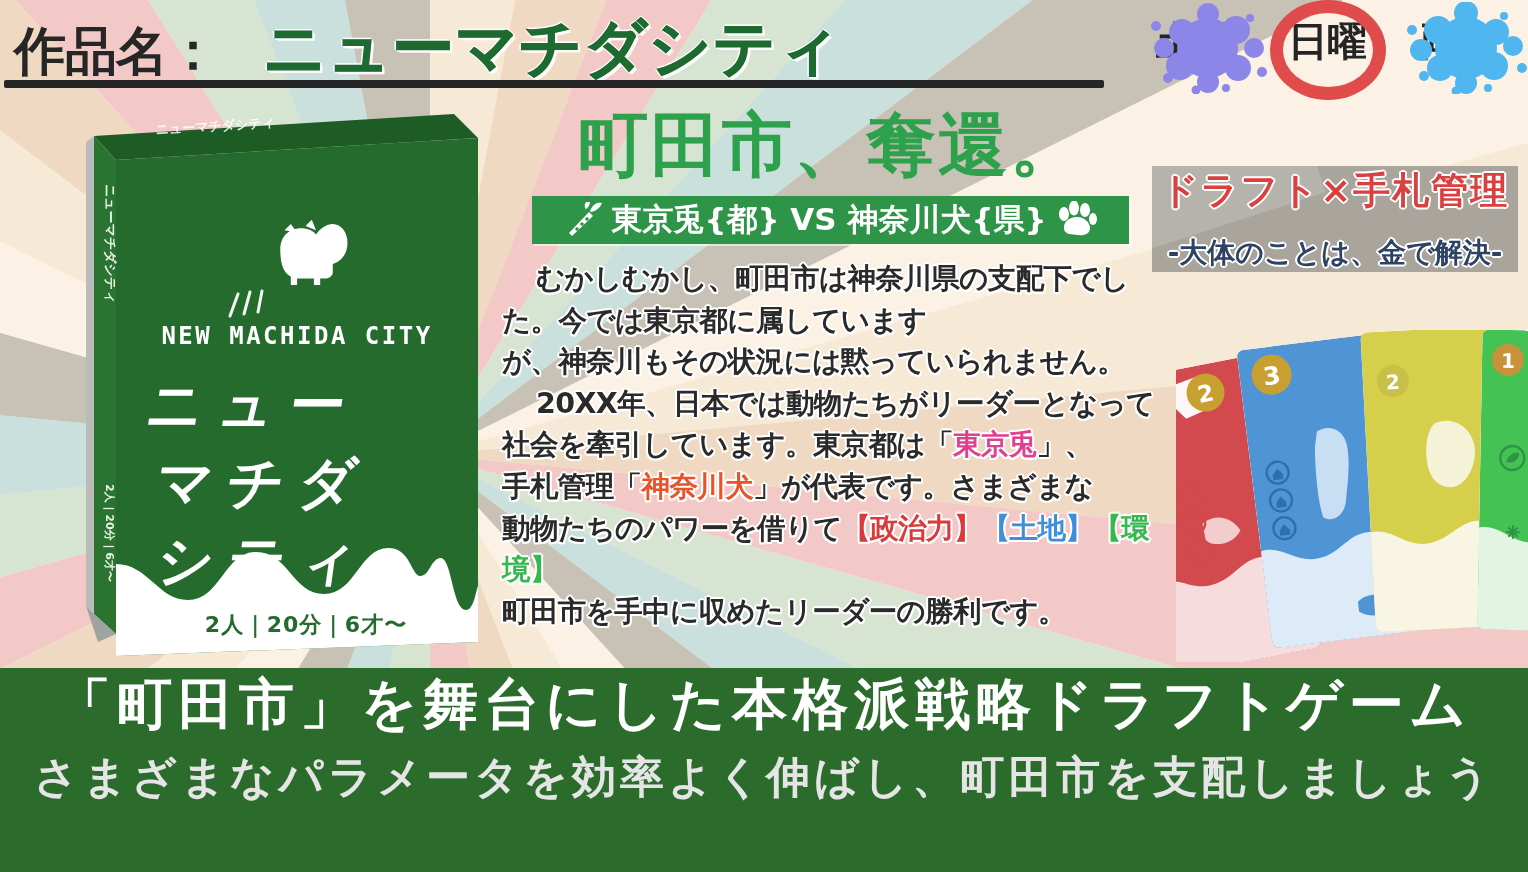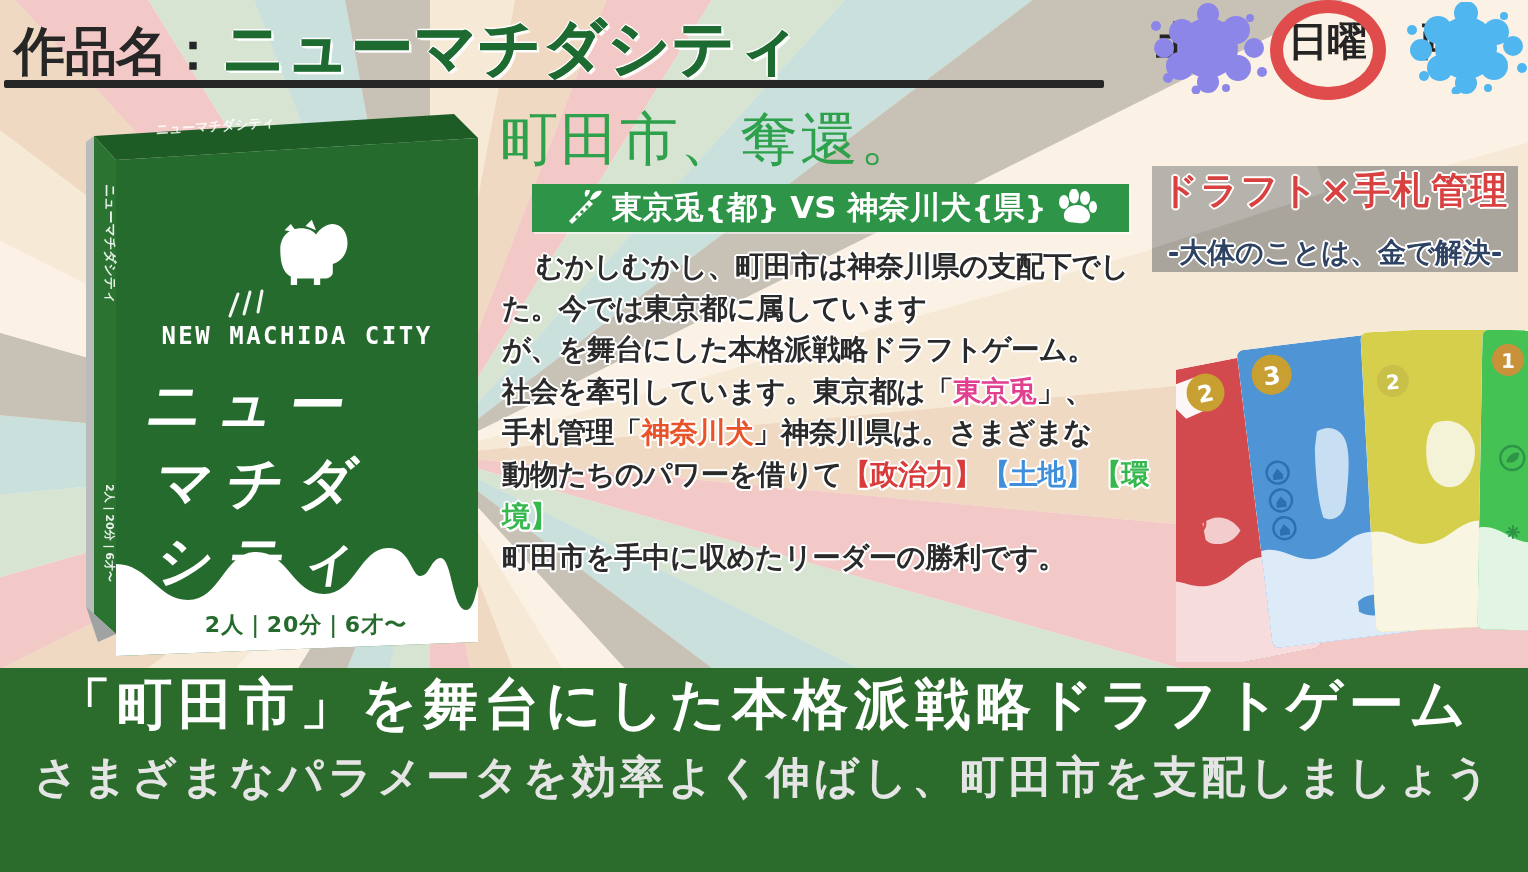--- a/index.html
+++ b/index.html
@@ -37,20 +37,21 @@
     height: 88px;
     z-index: 5;
   }
   #header-title {
     position: absolute;
     left: 14px;
     top: 6px;
     display: flex;
     align-items: baseline;
     white-space: nowrap;
+    gap: 41px;
   }
   .hd-label {
     font-size: 52px;
     font-weight: 900;
     color: #262626;
     letter-spacing: -1px;
     font-family: "DejaVu Sans", sans-serif;
   }
   .hd-name {
     font-size: 62px;
@@ -125,25 +126,26 @@
   #center {
     position: absolute;
     left: 500px;
     top: 96px;
     width: 660px;
     height: 566px;
     z-index: 4;
   }
 
   #main-heading {
-    font-size: 58px;
+    font-size: 70px;
     line-height: 1;
-    font-weight: 400;
+    font-weight: 700;
     color: #2EA14C;
     letter-spacing: 2px;
+    text-align: center;
     padding-top: 14px;
     white-space: nowrap;
     font-family: "DejaVu Sans", sans-serif;
   }
 
   #vs-banner {
     margin: 16px auto 0;
     width: 597px;
     height: 48px;
     background: #2E9447;
@@ -457,26 +459,27 @@
           <ellipse cx="19" cy="7" rx="5" ry="7.5"></ellipse>
           <ellipse cx="30" cy="9" rx="5" ry="7"></ellipse>
           <ellipse cx="38" cy="18" rx="4" ry="6"></ellipse>
           <path d="M22,16 C30,16 35,22 35,27 C35,33 29,35 23,34 C17,33 10,34 9,28 C8,21 14,16 22,16 Z"></path>
         </g>
       </svg>
     </div>
 
     <div id="body-copy">
       <p class="ind">むかしむかし、町田市は神奈川県の支配下でした。今では東京都に属しています</p>
-      <p>が、を舞台にした本格派戦略ドラフトゲーム。</p>
+      <p>が、神奈川もその状況には黙っていられません。</p>
+      <p class="ind">20XX年、日本では動物たちがリーダーとなって</p>
       <p>
         <span>社会を牽引しています。東京都は「</span><span class="kw-rabbit">東京兎</span><span>」、</span>
       </p>
       <p>
-        <span>手札管理「</span><span class="kw-dog">神奈川犬</span><span>」神奈川県は。さまざまな</span>
+        <span>手札管理「</span><span class="kw-dog">神奈川犬</span><span>」が代表です。さまざまな</span>
       </p>
       <p>
         <span>動物たちのパワーを借りて</span><span class="kw-pol">【政治力】</span><span class="kw-land">【土地】</span><span class="kw-env">【環境】</span>
       </p>
       <p>町田市を手中に収めたリーダーの勝利です。</p>
     </div>
   </div>
 
   <div id="genre-badge">
     <div id="genre-main">ドラフト×手札管理</div>

